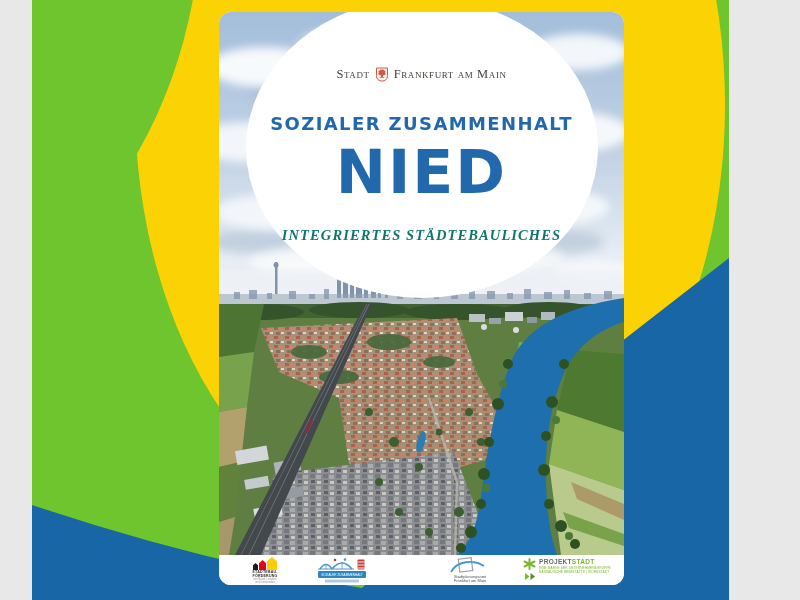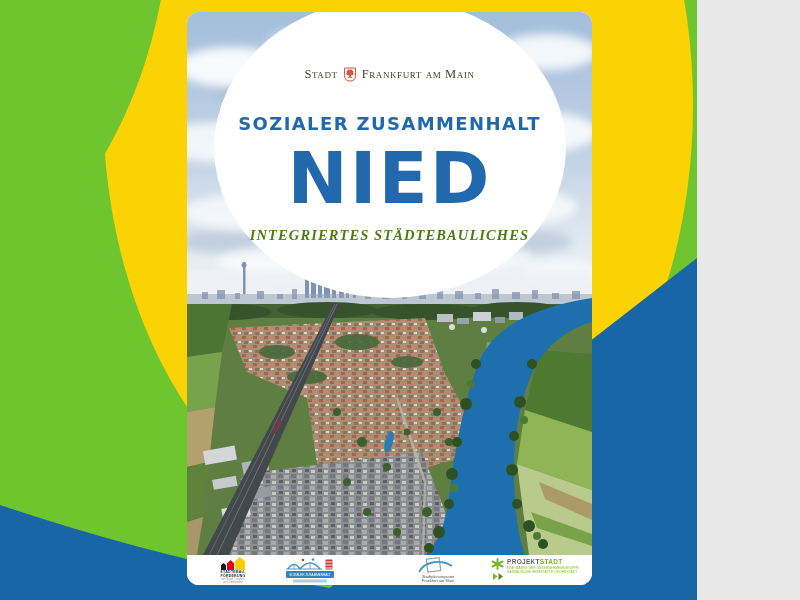--- a/index.html
+++ b/index.html
@@ -1,27 +1,27 @@
 <!DOCTYPE html>
 <html><head>
 <meta charset="utf-8">
 <style>
   html,body{margin:0;padding:0;background:#e8e8e8;}
-  #stage{position:relative;width:697px;height:600px;overflow:hidden;font-family:"Liberation Sans",sans-serif;}
+  #stage{position:relative;width:697px;height:600px;overflow:hidden;font-family:"Liberation Sans",sans-serif;margin-left:32px;}
   #bg{position:absolute;left:0;top:0;}
   
   #card{position:absolute;left:187px;top:12px;width:405px;height:573px;background:#fff;border-radius:12px;overflow:hidden;}
   #photo{position:absolute;left:0;top:0;}
   .ovl{position:absolute;left:0;right:0;text-align:center;}
   #citylogo{top:55px;display:flex;justify-content:center;align-items:center;gap:5px;
     font-family:"Liberation Serif",serif;font-variant:small-caps;font-size:12.5px;letter-spacing:.6px;color:#46423c;}
   #kicker{top:101px;font-family:"DejaVu Sans",sans-serif;font-weight:bold;font-size:18px;letter-spacing:1.4px;color:#2168ac;}
-  #bigtitle{top:120px;font-family:"DejaVu Sans",sans-serif;font-weight:bold;font-size:72px;line-height:92px;letter-spacing:2px;color:#2168ac;}
+  #bigtitle{top:114px;font-family:"DejaVu Sans",sans-serif;font-weight:bold;font-size:60px;line-height:92px;letter-spacing:2px;color:#2168ac;}
   #subtitle{top:214px;font-family:"Liberation Serif",serif;font-style:italic;font-size:14.5px;line-height:19px;
-    letter-spacing:1.1px;color:#4d7c0f;font-weight:bold;}
+    letter-spacing:1.1px;color:#0f766e;font-weight:bold;}
   
   #strip{position:absolute;left:0;right:0;bottom:0;height:30px;background:#fff;}
   .lg{position:absolute;display:flex;flex-direction:column;align-items:center;}
   #lg1{left:22px;top:2px;width:48px;}
   .houses{display:flex;align-items:flex-end;gap:1px;height:13px;}
   .house{display:inline-block;clip-path:polygon(50% 0,100% 32%,100% 100%,0 100%,0 32%);}
   .h-black{width:5px;height:7px;background:#1a1a1a;}
   .h-red{width:7px;height:10px;background:#e2001a;}
   .h-yellow{width:10px;height:13px;background:#ffcc00;}
   .lg1-line{font-size:3.6px;font-weight:bold;color:#33302c;line-height:4px;letter-spacing:.2px;}

